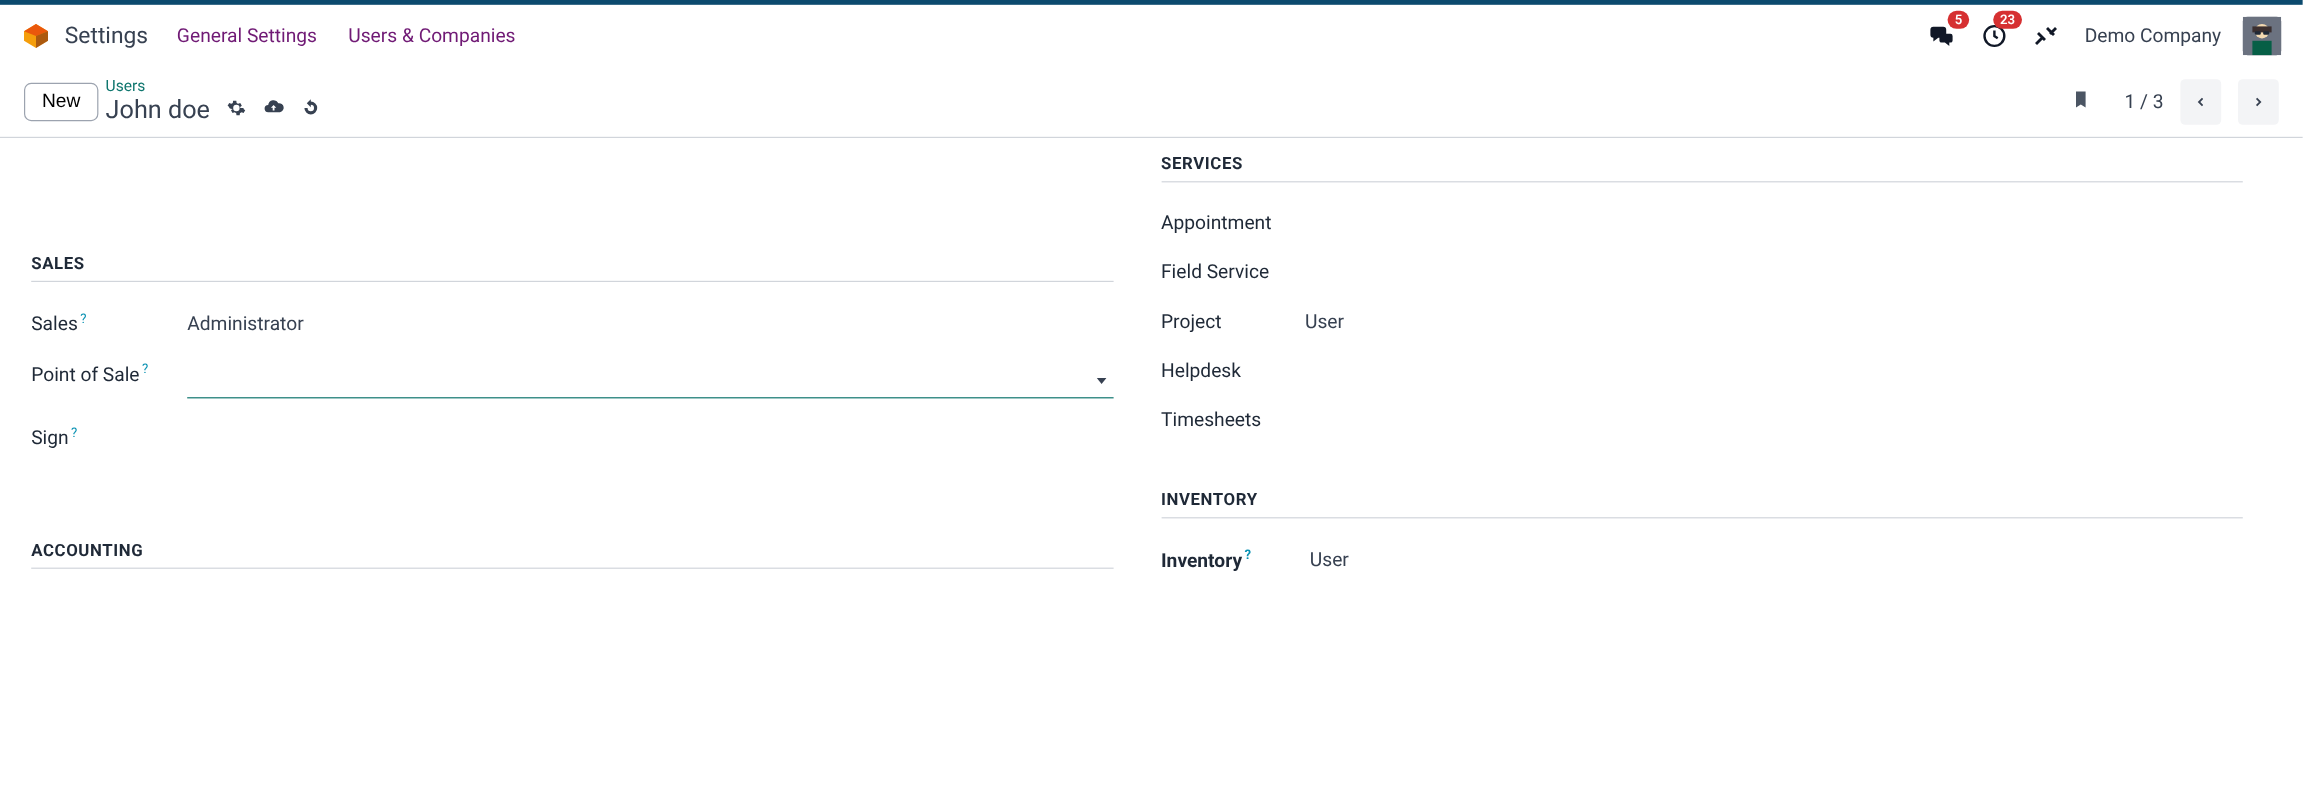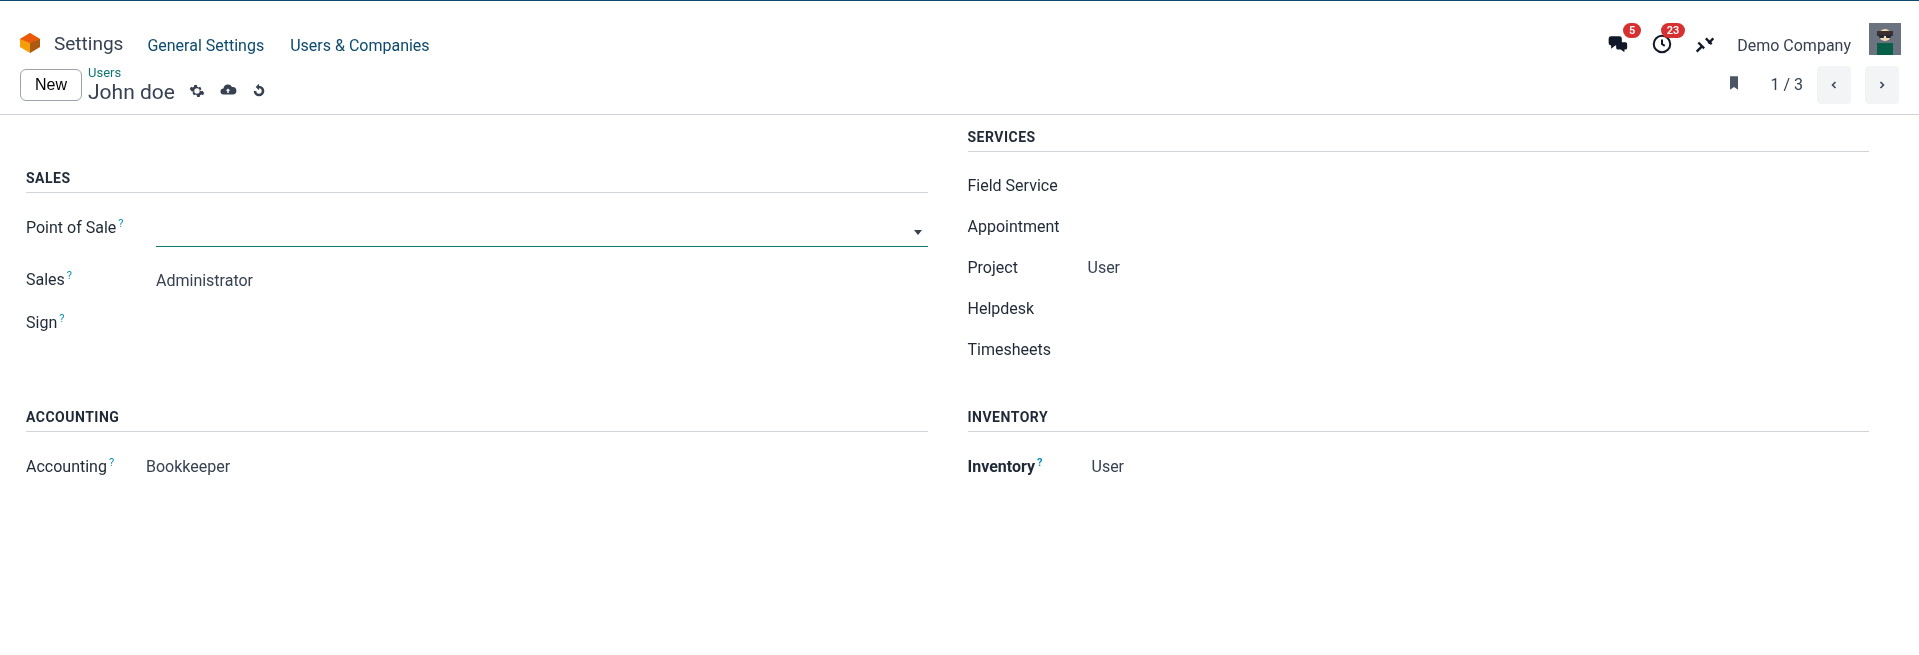--- a/index.html
+++ b/index.html
@@ -7,37 +7,37 @@
   font-family: -apple-system, BlinkMacSystemFont, "Segoe UI", Roboto, "Helvetica Neue", Arial, sans-serif;
   background: #fff;
   color: #374151;
   font-size: 15px;
   width: 1919px;
   height: 655px;
   overflow: hidden;
 }
 .topbar {
   height: 55px;
-  border-top: 1px solid #0c4a6e;
-  display: flex;
-  align-items: flex-end;
+  border-top: 4px solid #0c4a6e;
+  display: flex;
+  align-items: center;
   padding: 0 18px;
 }
 .logo {
   width: 24px; height: 24px;
   margin-right: 12px;
 }
 .app-title {
   font-size: 19px;
   color: #374151;
   margin-right: 24px;
 }
 .nav-item {
   font-size: 16px;
-  color: #0c4a6e;
+  color: #701a75;
   margin-right: 26px;
   cursor: pointer;
 }
 .spacer { flex: 1; }
 .top-icon {
   position: relative;
   margin-right: 22px;
   cursor: pointer;
   display: flex;
   align-items: center;
@@ -258,53 +258,49 @@
         </svg>
     </div>
   </div>
 </div>
 
 <div class="content">
   <div class="col">
 
     <div class="section-title">SALES</div>
     <div class="field-row">
+      <div class="field-label"><span>Sales</span><span class="help">?</span></div>
+      <div class="field-value">Administrator</div>
+    </div>
+    <div class="field-row">
       <div class="field-label"><span>Point of Sale</span><span class="help">?</span></div>
       <div class="dropdown">
         <span></span>
         <div class="caret-down"></div>
       </div>
     </div>
     <div class="field-row">
-      <div class="field-label"><span>Sales</span><span class="help">?</span></div>
-      <div class="field-value">Administrator</div>
-    </div>
-    <div class="field-row">
       <div class="field-label"><span>Sign</span><span class="help">?</span></div>
       <div class="field-value"></div>
     </div>
 
     <div class="block-gap"></div>
 
     <div class="section-title">ACCOUNTING</div>
-    <div class="field-row">
-      <div class="field-label" style="width:120px;"><span>Accounting</span><span class="help">?</span></div>
-      <div class="field-value">Bookkeeper</div>
-    </div>
   </div>
 
   <div class="col services">
 
     <div class="section-title">SERVICES</div>
     <div class="field-row">
+      <div class="field-label"><span>Appointment</span></div>
+      <div class="field-value"></div>
+    </div>
+    <div class="field-row">
       <div class="field-label"><span>Field Service</span></div>
-      <div class="field-value"></div>
-    </div>
-    <div class="field-row">
-      <div class="field-label"><span>Appointment</span></div>
       <div class="field-value"></div>
     </div>
     <div class="field-row">
       <div class="field-label"><span>Project</span></div>
       <div class="field-value">User</div>
     </div>
     <div class="field-row">
       <div class="field-label"><span>Helpdesk</span></div>
       <div class="field-value"></div>
     </div>

